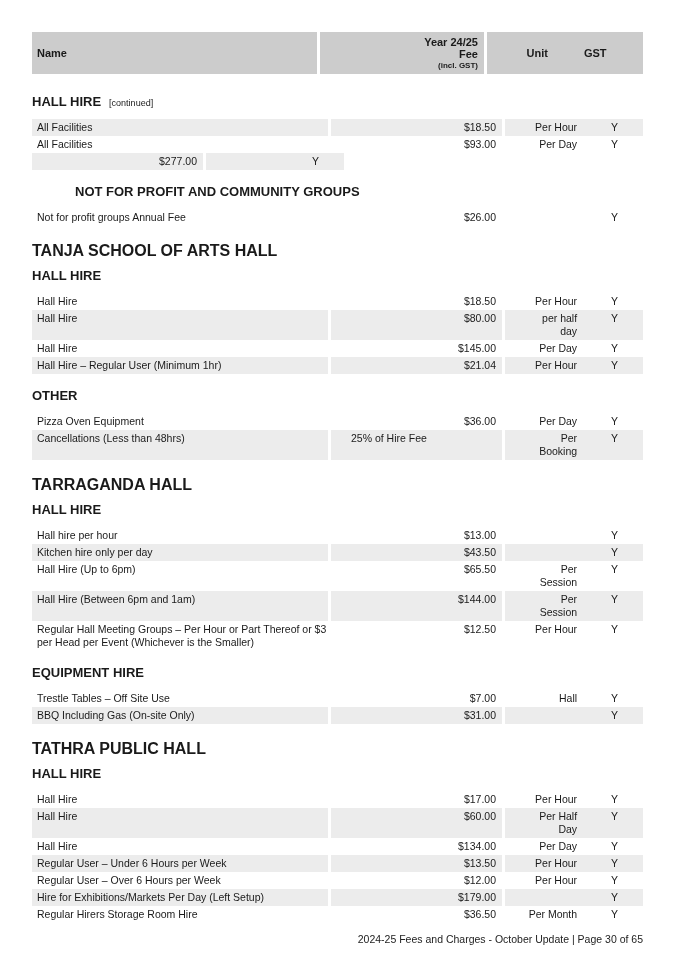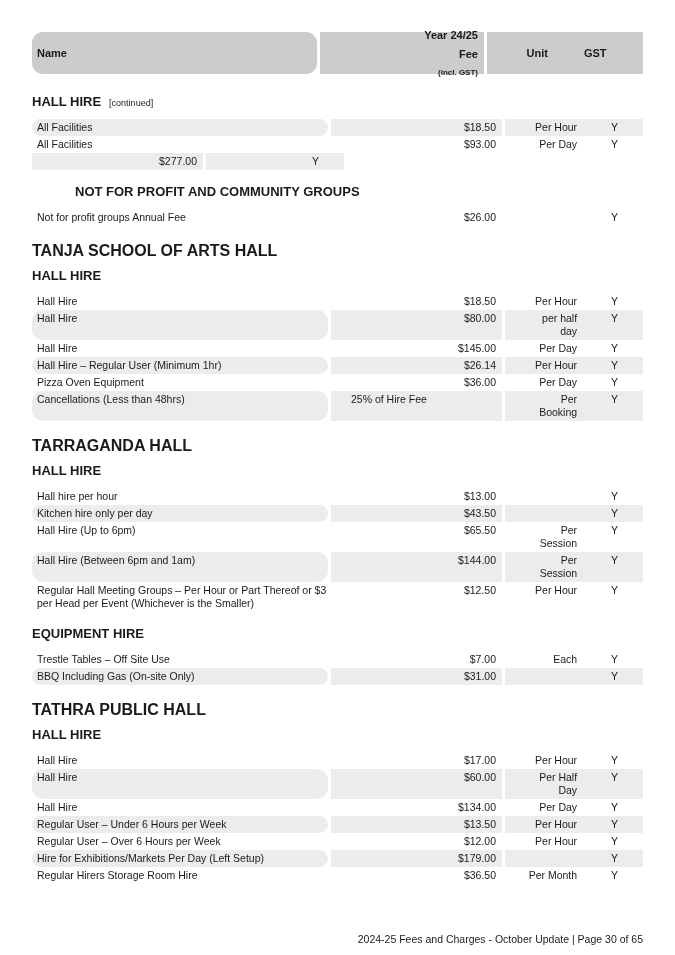--- a/index.html
+++ b/index.html
@@ -3,26 +3,26 @@
 <meta charset="utf-8">
 <style>
   html, body { margin: 0; padding: 0; background: #ffffff; }
   body {
     width: 675px; height: 955px; position: relative; overflow: hidden;
     font-family: "Liberation Sans", sans-serif; color: #1a1a1a;
   }
   .page { position: absolute; left: 32px; top: 32px; width: 611px; }
   .hdr { display: flex; height: 42px; }
   .hdr > div { background: #cccccc; font-weight: bold; font-size: 11px; box-sizing: border-box; }
-  .c1 { width: 296px; margin-right: 3px; padding-left: 5px; border-radius: 11px; }
+  .c1 { width: 296px; margin-right: 3px; padding-left: 5px; }
   .c2 { width: 171px; margin-right: 3px; padding-right: 6px; text-align: right; }
   .c3 { width: 70px; text-align: right; padding-right: 14px; }
   .c4 { width: 68px; padding-left: 22px; }
   .hdr .c1 { display: flex; align-items: center; }
-  .hdr .c2 { display: flex; flex-direction: column; justify-content: center; line-height: 12px; padding-top: 2px; gap: 7px; }
+  .hdr .c2 { display: flex; flex-direction: column; justify-content: center; line-height: 12px; padding-top: 2px; }
   .hdr .c2 .small { font-size: 8px; }
   .hdr .c3 { display: flex; align-items: center; justify-content: flex-end; width: 70px; }
   .hdr .c4 { display: flex; align-items: center; }
   .hdr .c3c4 { display: flex; width: 156px; background: #cccccc; }
   .section-title { font-weight: bold; font-size: 16px; margin: 0; padding: 0; }
   .sub-title { font-weight: bold; font-size: 13px; margin: 0; padding: 0; }
   .cont { font-weight: normal; font-size: 9px; margin-left: 8px; }
   .row { display: flex; font-size: 10.5px; line-height: 13px; }
   .row > div { box-sizing: border-box; padding-top: 2px; padding-bottom: 2px; }
   .row.shade .c1, .row.shade .c2, .row.shade .c34 { background: #ececec; }
@@ -107,26 +107,27 @@
         <div class="row">
           <div class="c1">Hall Hire</div>
           <div class="c2">$145.00</div>
           <div class="c34">
             <div class="u">Per Day</div>
             <div class="g">Y</div>
           </div>
         </div>
         <div class="row shade">
           <div class="c1">Hall Hire – Regular User (Minimum 1hr)</div>
-          <div class="c2">$26.14</div>
-          <div class="c34">
-            <div class="u">Per Hour</div>
-            <div class="g">Y</div>
-          </div>
-        </div>
+          <div class="c2">$21.04</div>
+          <div class="c34">
+            <div class="u">Per Hour</div>
+            <div class="g">Y</div>
+          </div>
+        </div>
+        <div class="sub-title" style="margin-top: 14px; margin-bottom: 10px;"><span>OTHER</span></div>
         <div class="row">
           <div class="c1">Pizza Oven Equipment</div>
           <div class="c2">$36.00</div>
           <div class="c34">
             <div class="u">Per Day</div>
             <div class="g">Y</div>
           </div>
         </div>
         <div class="row shade">
           <div class="c1">Cancellations (Less than 48hrs)</div>
@@ -178,21 +179,21 @@
           <div class="c34">
             <div class="u">Per Hour</div>
             <div class="g">Y</div>
           </div>
         </div>
         <div class="sub-title" style="margin-top: 14px; margin-bottom: 10px;"><span>EQUIPMENT HIRE</span></div>
         <div class="row">
           <div class="c1">Trestle Tables – Off Site Use</div>
           <div class="c2">$7.00</div>
           <div class="c34">
-            <div class="u">Each</div>
+            <div class="u">Hall</div>
             <div class="g">Y</div>
           </div>
         </div>
         <div class="row shade">
           <div class="c1">BBQ Including Gas (On-site Only)</div>
           <div class="c2">$31.00</div>
           <div class="c34">
             <div class="u"></div>
             <div class="g">Y</div>
           </div>

